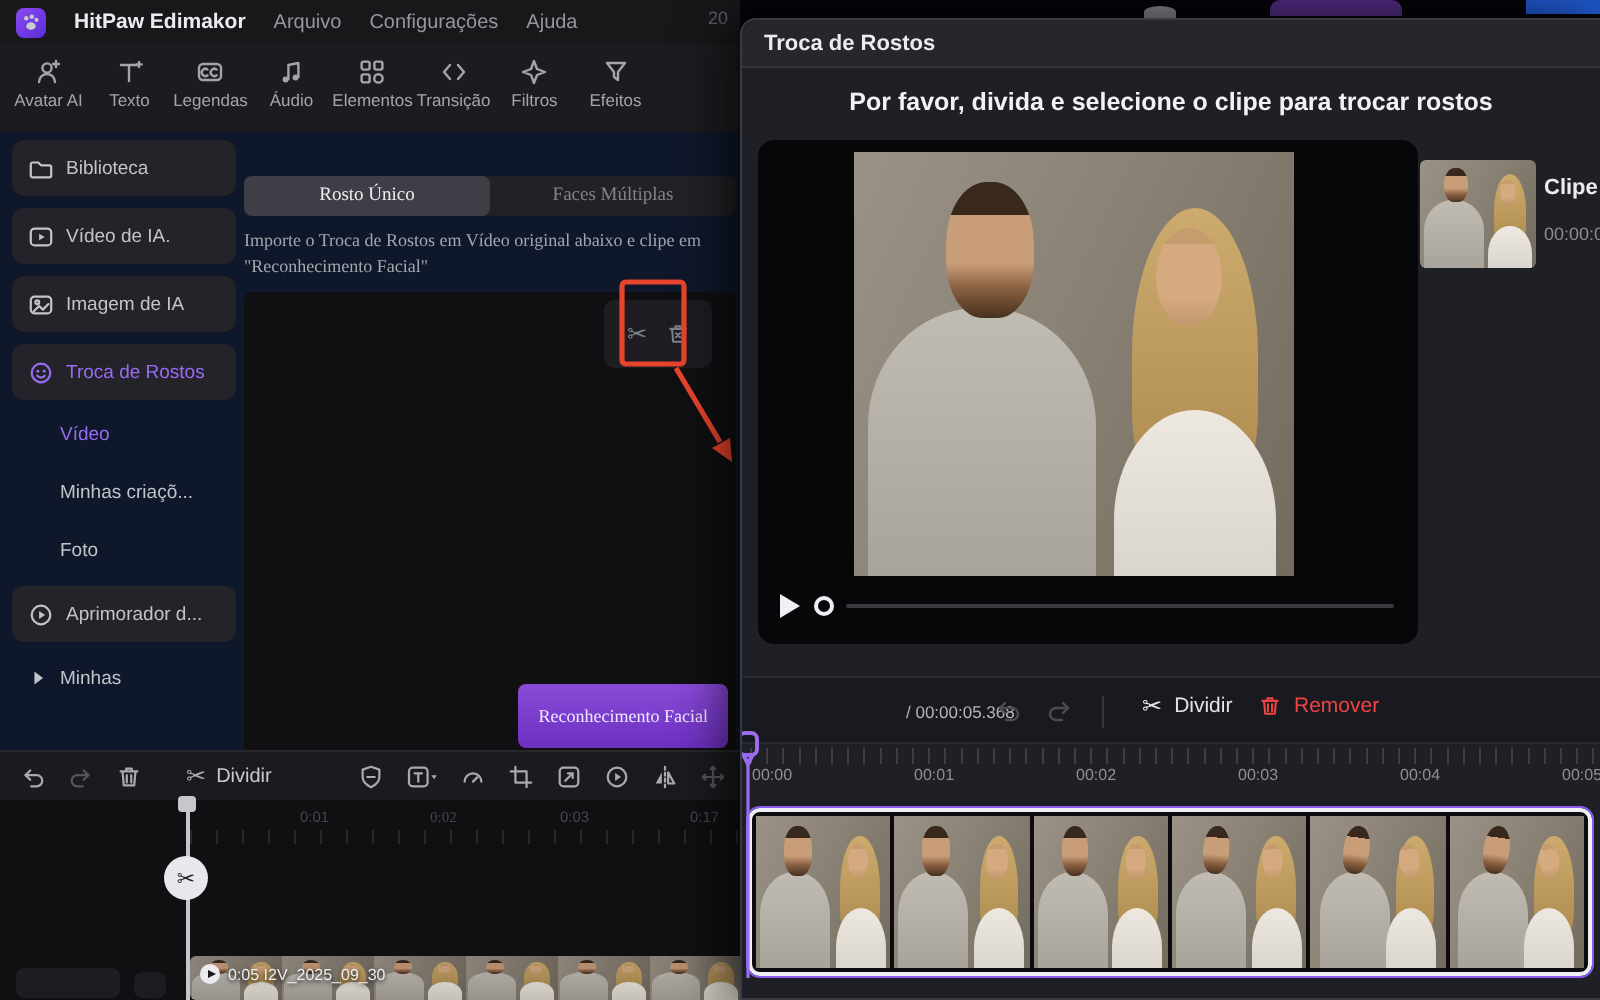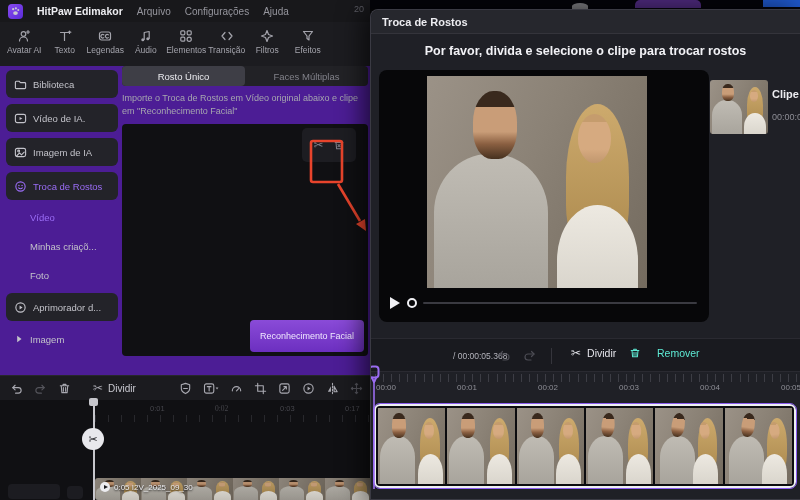--- a/index.html
+++ b/index.html
@@ -8,42 +8,42 @@
     -webkit-font-smoothing:antialiased;}
   .screen *{box-sizing:border-box;}
 
   
   .desktop{position:absolute;left:370px;top:0;right:0;height:9px;background:#04040a;}
   .wp-gray{position:absolute;left:202px;top:3px;width:16px;height:6px;border-radius:50% 50% 0 0;background:#7c7c80;}
   .wp-purple{position:absolute;left:265px;top:0;width:66px;height:8px;border-radius:5px 5px 0 0;background:#4e2a7e;}
   .wp-blue{position:absolute;left:393px;top:0;width:37px;height:7px;background:#1e56c8;}
 
   
-  .app{position:absolute;left:0;top:0;width:370px;height:376px;background:#4c1d95;}
+  .app{position:absolute;left:0;top:0;width:370px;height:376px;background:#0f172a;}
   .menubar{position:absolute;left:0;top:0;width:100%;height:22px;background:#18181b;display:flex;align-items:center;gap:14px;padding-left:8px;}
   .logo{width:15px;height:15px;border-radius:4px;background:linear-gradient(135deg,#8a4bf0,#5a2bd8);display:flex;align-items:center;justify-content:center;flex:none;}
   .app-title{font-size:10.5px;font-weight:bold;color:#ececf0;white-space:nowrap;}
   .menu-item{font-size:10px;color:#96969e;white-space:nowrap;}
   .corner-text{position:absolute;right:6px;top:4px;font-size:9px;color:#5e5e66;}
 
   .tabbar{position:absolute;left:0;top:22px;width:100%;height:44px;background:#1c1c20;display:flex;padding:3px 2px 0 4px;}
   .tab{width:40.5px;display:flex;flex-direction:column;align-items:center;gap:2px;padding-top:4px;color:#a4a4ac;cursor:default;}
   .tab .lbl{font-size:8.5px;white-space:nowrap;}
   .tab.active{color:#9a6cf6;}
   .ic{display:block;}
   .ic *{fill:none;stroke:currentColor;stroke-width:1.2;stroke-linecap:round;stroke-linejoin:round;}
   .ic .f{fill:currentColor;stroke:none;}
 
   .sidebar{position:absolute;left:6px;top:70px;width:112px;}
   .side-item{height:24px;margin-bottom:6px;display:flex;align-items:center;gap:6px;padding:0 8px;font-size:9.5px;color:#c3c3ca;white-space:nowrap;overflow:hidden;}
   .side-item.pill{background:#232329;border-radius:6px;height:28px;}
   .side-item.purple{color:#9a6cf6;}
   .side-item.sub{padding-left:24px;height:22px;margin-bottom:7px;}
 
-  .panel{position:absolute;left:120px;top:54px;width:248px;height:306px;}
+  .panel{position:absolute;left:120px;top:76px;width:248px;height:306px;font-family:Liberation Serif, serif;}
   .seg{position:absolute;left:2px;top:12px;width:246px;height:20px;background:#222226;border-radius:4px;display:flex;}
   .seg>div{flex:1;display:flex;align-items:center;justify-content:center;font-size:9.5px;color:#82828a;border-radius:4px;}
   .seg .on{background:#3e3e46;color:#ececf0;}
   .instruction{position:absolute;left:2px;top:38px;width:242px;font-size:9px;line-height:1.45;color:#a6a6af;}
   .content-box{position:absolute;left:2px;top:70px;width:246px;height:232px;background:#101013;border-radius:4px;}
   .tool-chip{position:absolute;right:12px;top:4px;width:54px;height:34px;background:#1d1d22;border-radius:5px;display:flex;align-items:center;justify-content:center;gap:9px;color:#80808a;}
   .dim-photo{position:absolute;left:33px;top:46px;width:132px;height:123px;filter:brightness(.5) saturate(.85);}
   .recognize-btn{position:absolute;right:4px;bottom:4px;height:20px;padding:16px 10px;border-radius:4px;background:linear-gradient(180deg,#8a4bd8,#6c2fc0);color:#f0e8ff;font-size:9px;display:flex;align-items:center;}
 
   .toolbar{position:absolute;left:0;top:375px;width:370px;height:25px;background:#1b1b1f;border-top:1px solid #27272c;display:flex;align-items:center;gap:11px;padding-left:10px;color:#a9a9b1;}
@@ -89,21 +89,21 @@
   .clip-name{position:absolute;left:401px;top:78px;width:60px;font-size:11px;font-weight:bold;color:#ececf0;white-space:nowrap;}
   .clip-time{position:absolute;left:401px;top:102px;width:60px;font-size:9px;color:#8d8d95;white-space:nowrap;}
 
   .dlg-controls{position:absolute;left:0;top:328px;width:100%;height:34px;background:#191a1f;border-top:1px solid #2a2a31;border-bottom:1px solid #2a2a31;color:#a9a9b1;}
   .timebox{position:absolute;left:4px;top:8px;height:18px;padding:0 7px;background:#0e0e12;border-radius:4px;display:flex;align-items:center;font-family:"DejaVu Sans Mono",monospace;font-size:8px;color:#dcdce2;white-space:nowrap;}
   .totaltime{position:absolute;left:82px;top:12px;font-size:8.5px;color:#b4b4bc;white-space:nowrap;}
   .dc-ic{position:absolute;top:9px;color:#4c4c54;}
   .dc-sep{position:absolute;left:180px;top:9px;width:1px;height:16px;background:#35353c;}
   .dc-split{position:absolute;left:200px;top:8px;display:flex;align-items:center;gap:6px;color:#e4e4ea;}
   .dc-split .lbl{font-size:10.5px;}
-  .dc-remove{position:absolute;left:258px;top:8px;display:flex;align-items:flex-start;gap:16px;color:#5eead4;}
+  .dc-remove{position:absolute;left:258px;top:8px;display:flex;align-items:flex-start;gap:6px;color:#ef4444;}
   .dc-remove .lbl{font-size:10.5px;}
 
   .dlg-ruler{position:absolute;left:0;top:356px;width:100%;height:30px;}
   .dlg-ticks{position:absolute;left:4px;right:0;top:8px;height:8px;opacity:.55;
      background:repeating-linear-gradient(90deg,#55555e 0 1px,transparent 1px 8.1px);}
   .dr-label{position:absolute;top:17px;font-size:8px;color:#8f8f97;}
 
   .filmstrip{position:absolute;left:3px;top:394px;width:422px;height:84px;background:#0c0c0f;border:2px solid #eef0f3;outline:1px solid #8a5cf0;border-radius:6px;display:flex;gap:2px;padding:2px;overflow:hidden;}
   .frame{flex:1;overflow:hidden;}
   .frame .photo{width:100%;height:100%;}
@@ -286,21 +286,21 @@
             </svg>
           </span>
         <span>Aprimorador d...</span>
       </div>
       <div class="side-item">
         <span>
             <svg class="ic" width="10" height="10" viewBox="0 0 14 14">
               <path class="f" d="M4.5 2.5 l6 4.5 -6 4.5 z"></path>
             </svg>
           </span>
-        <span>Imagem</span>
+        <span>Minhas</span>
       </div>
     </div>
 
     <div class="panel">
       <div class="seg">
         <div class="on">Rosto Único</div>
         <div>Faces Múltiplas</div>
       </div>
       <div class="instruction">Importe o Troca de Rostos em Vídeo original abaixo e clipe em "Reconhecimento Facial"</div>
       <div class="content-box">

